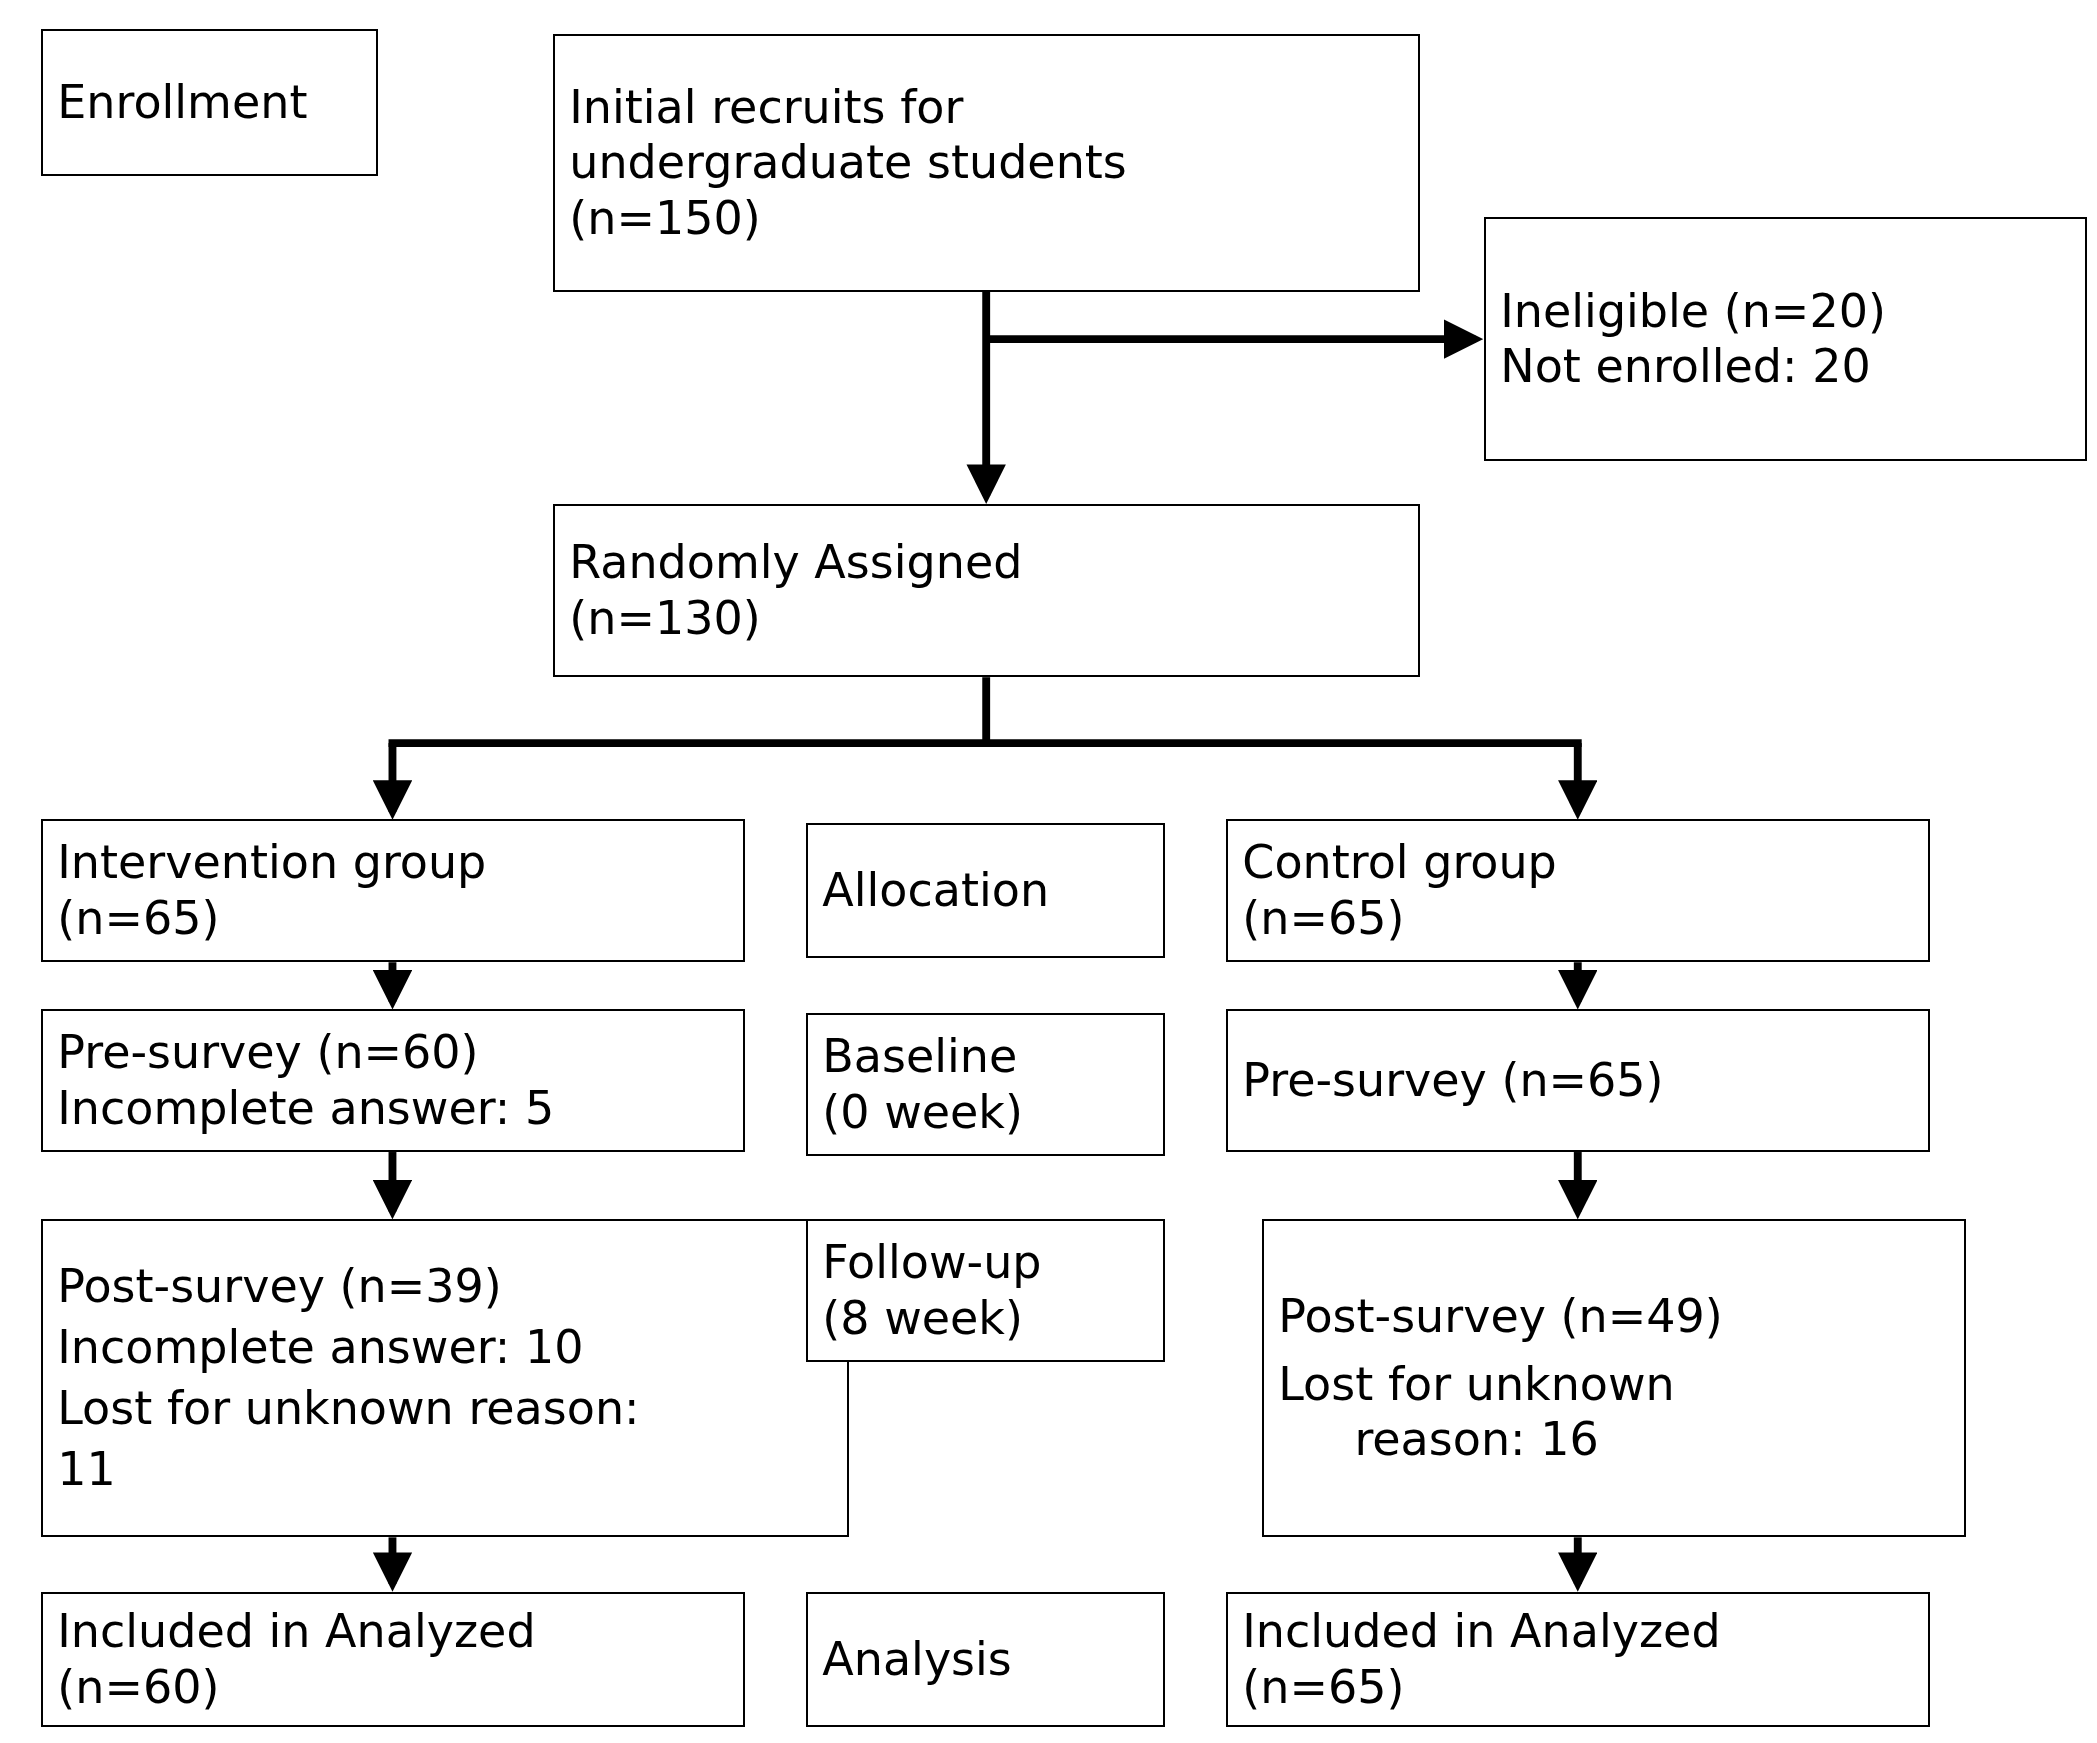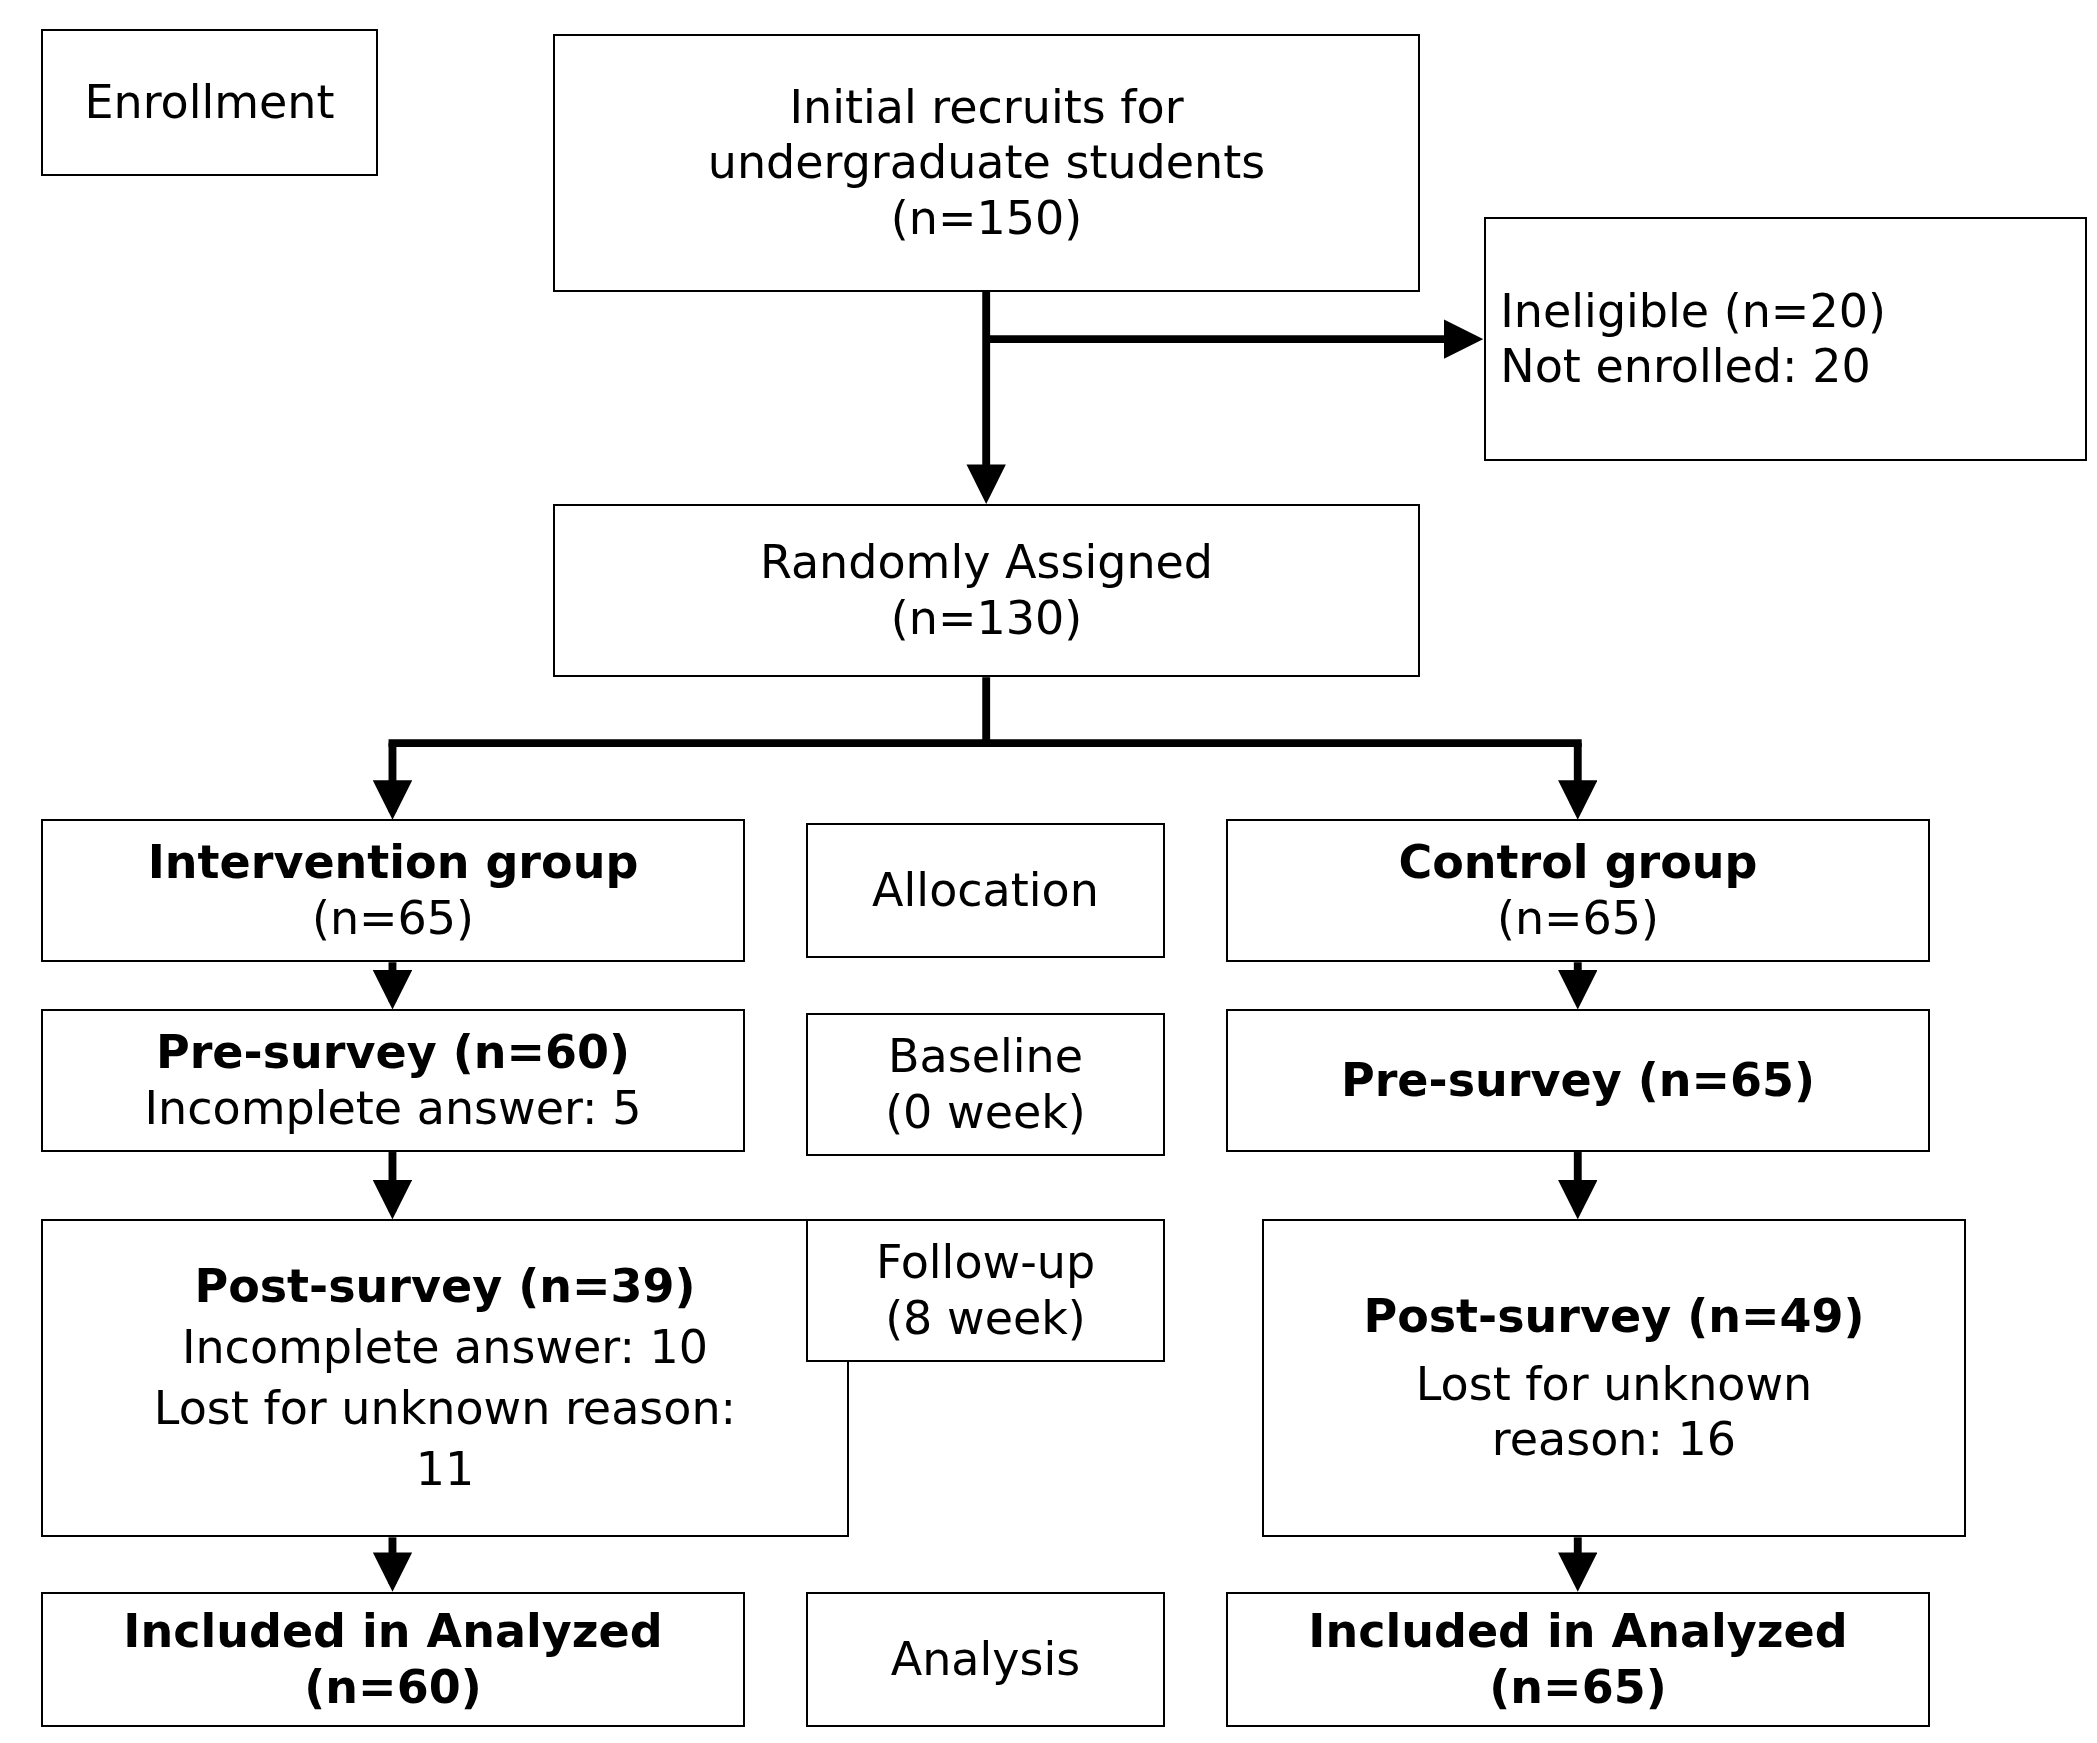--- a/index.html
+++ b/index.html
@@ -17,28 +17,28 @@
     position: absolute;
     left: 0; top: 0;
     width: 2097px; height: 1744px;
   }
   .box {
     position: absolute;
     background: #ffffff;
     border: 2.9px solid #000000;
     display: flex;
     flex-direction: column;
-    align-items: center;
+    align-items: flex-start;
     justify-content: center;
     text-align: center;
     box-sizing: border-box;
     padding: 5.7px 14.3px;
   }
   .box .line { display: block; }
-  .bold { font-weight: bold; }
+  .bold { font-weight: normal; }
   .left-align { align-items: flex-start; text-align: left; }
 
   
   .b-enrollment      { left: 41px;   top: 29px;   width: 337px;  height: 147px; }
   .b-initial         { left: 553px;  top: 34px;   width: 867px; height: 258px; }
   .b-ineligible      { left: 1484px; top: 217px;  width: 603px;  height: 244px; }
   .b-random          { left: 553px;  top: 504px;  width: 867px; height: 173px; }
   .b-intervention    { left: 41px;   top: 819px; width: 704px;  height: 143px; }
   .b-allocation      { left: 806px; top: 823px; width: 359px;  height: 135px; }
   .b-control         { left: 1226px; top: 819px; width: 704px;  height: 143px; }

